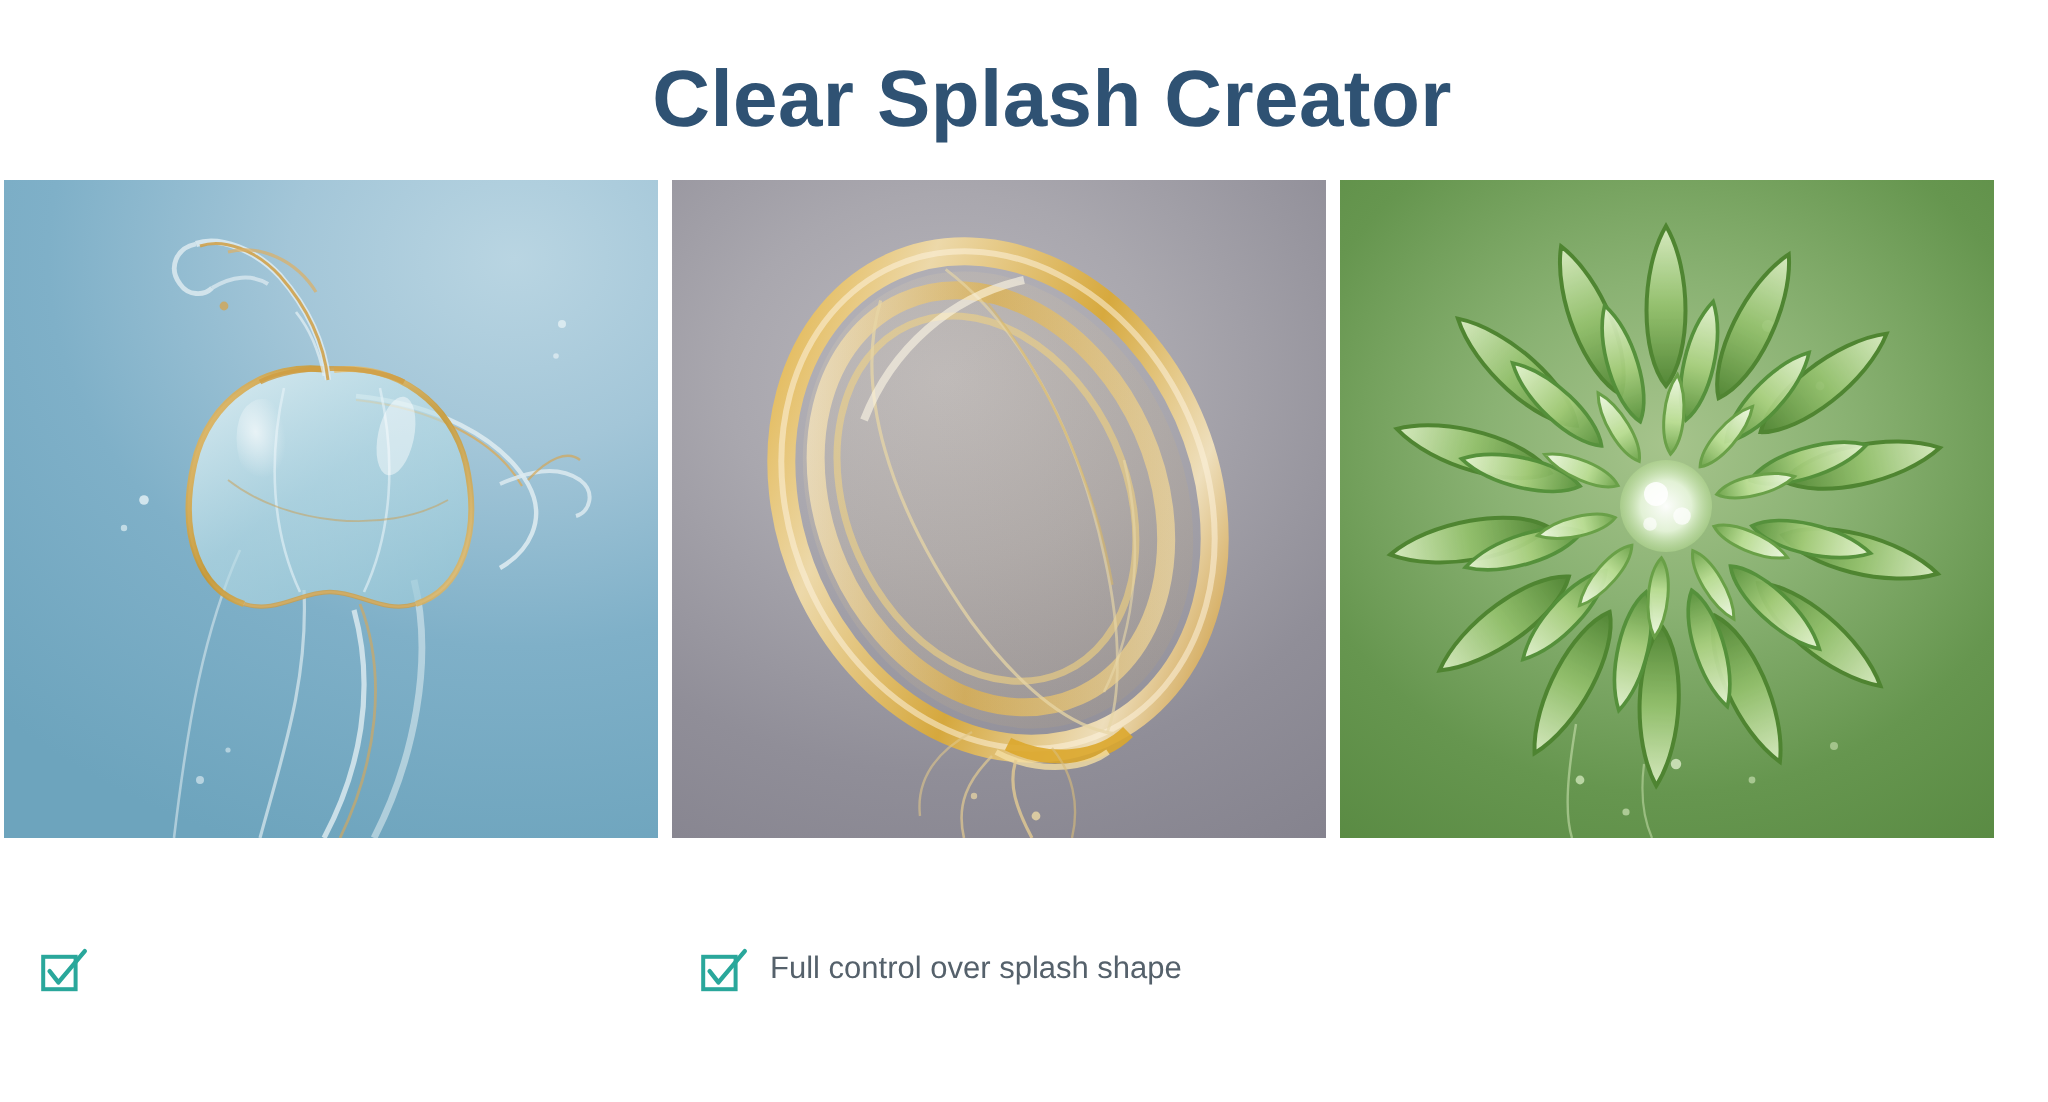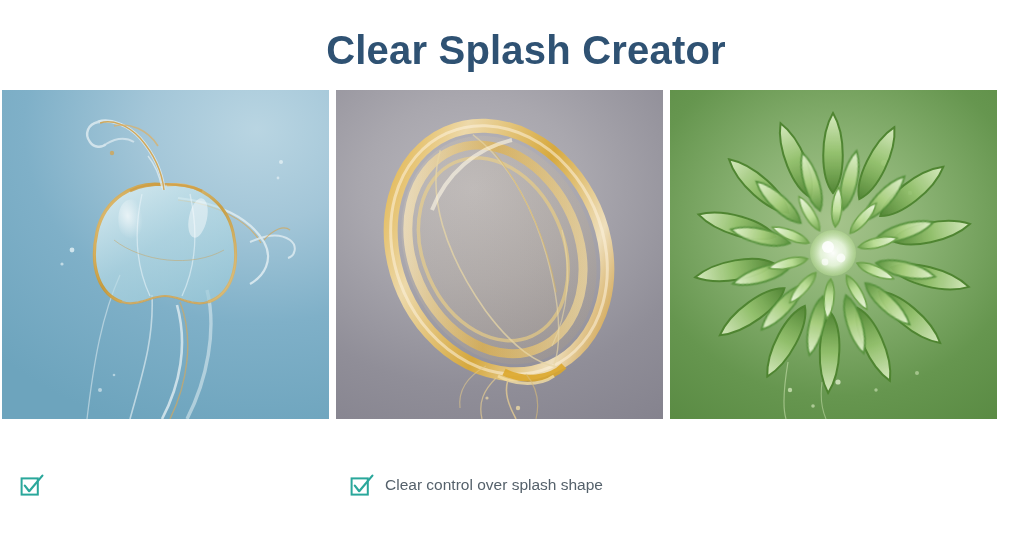--- a/index.html
+++ b/index.html
@@ -414,18 +414,18 @@
       </span>
     </div>
 
     <div class="feature">
       <span class="checkbox-icon">
         <svg viewBox="0 0 24 24" width="24" height="24" aria-hidden="true">
           <rect x="1.6" y="5.4" width="16.2" height="16.2" fill="none" stroke="#2aa79b" stroke-width="2"></rect>
           <path d="M4.8 12.6 L9.2 18.2 L22.4 2.6" fill="none" stroke="#2aa79b" stroke-width="2.2" stroke-linecap="round" stroke-linejoin="round"></path>
         </svg>
       </span>
-      <span class="feature-label">Clear control over splash shape</span>
+      <span class="feature-label">Full control over splash shape</span>
     </div>
 
   </div>
 
 </div>
 
 </body></html>

